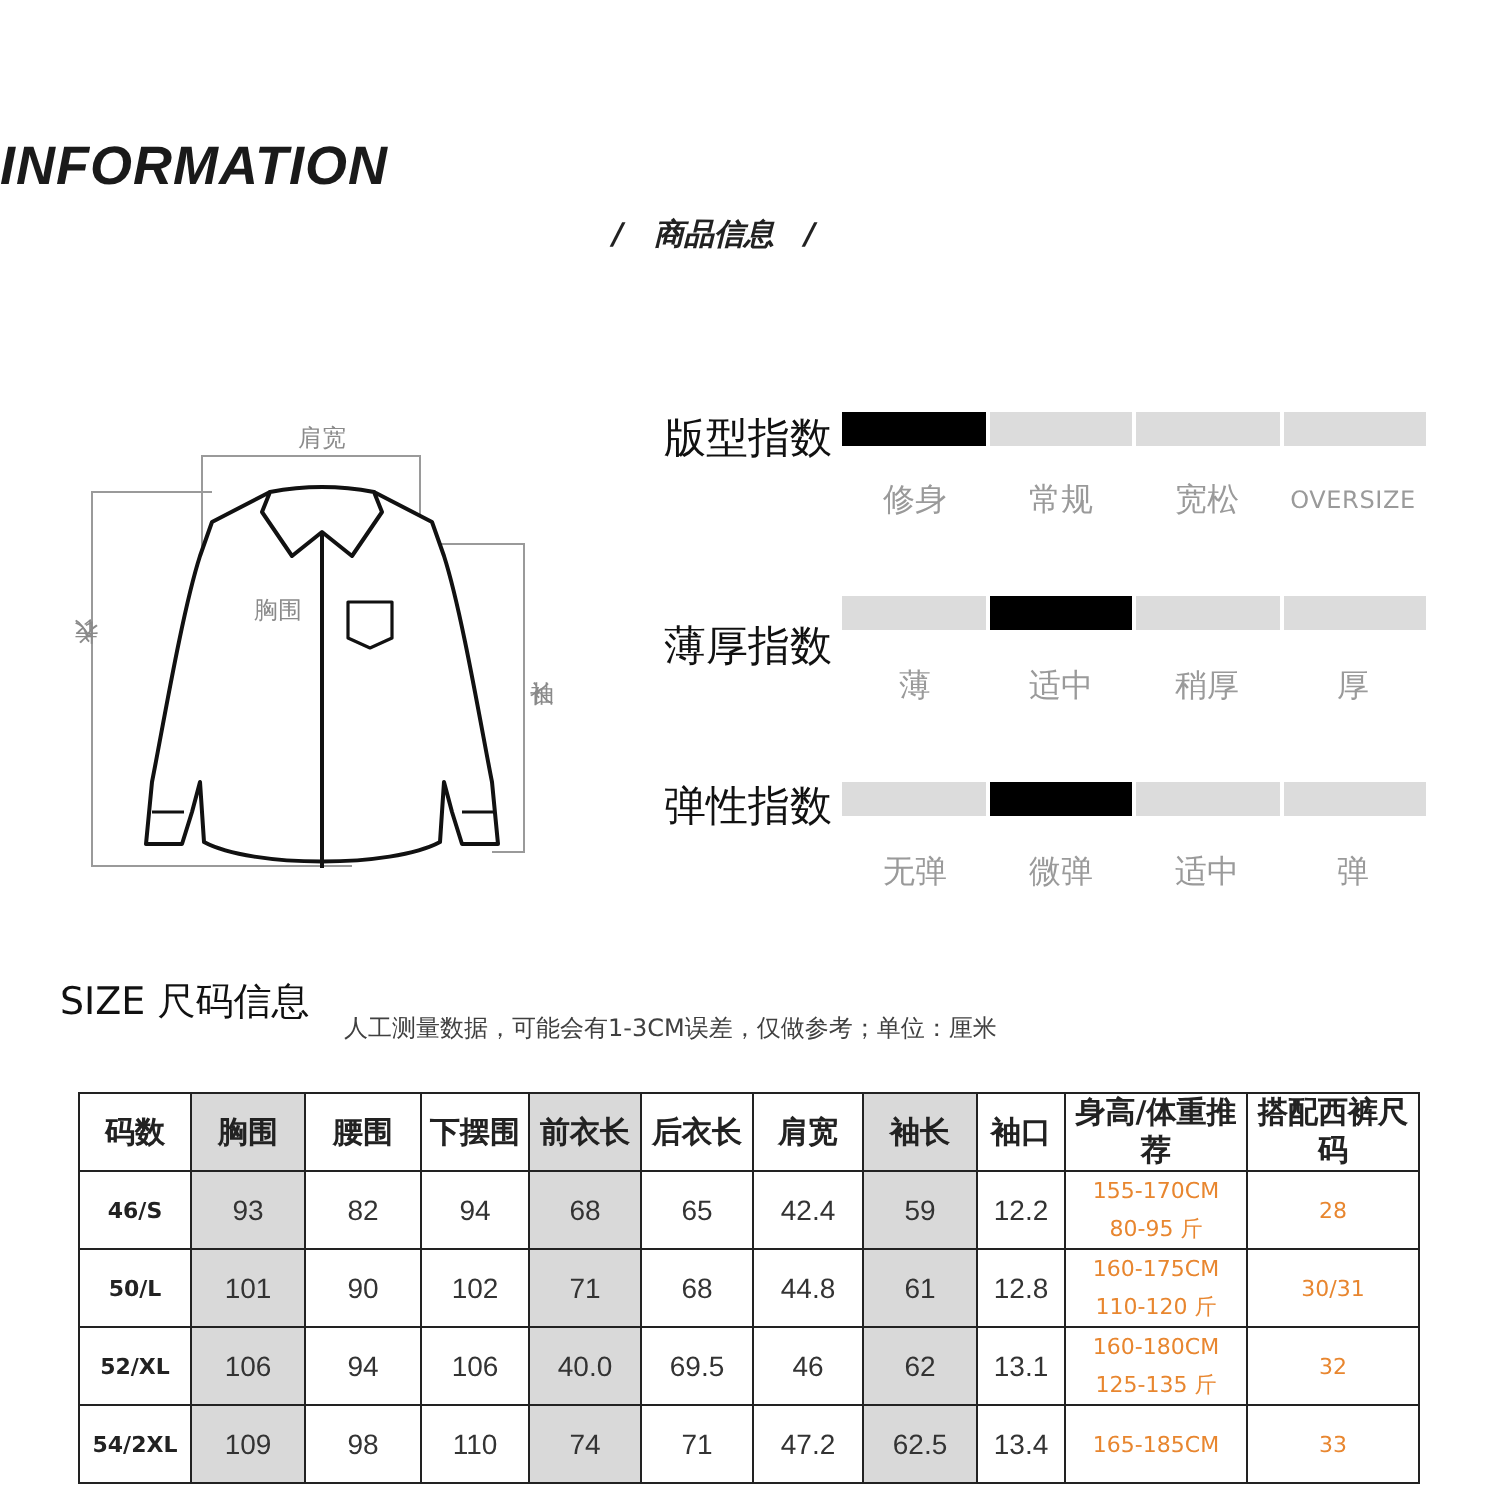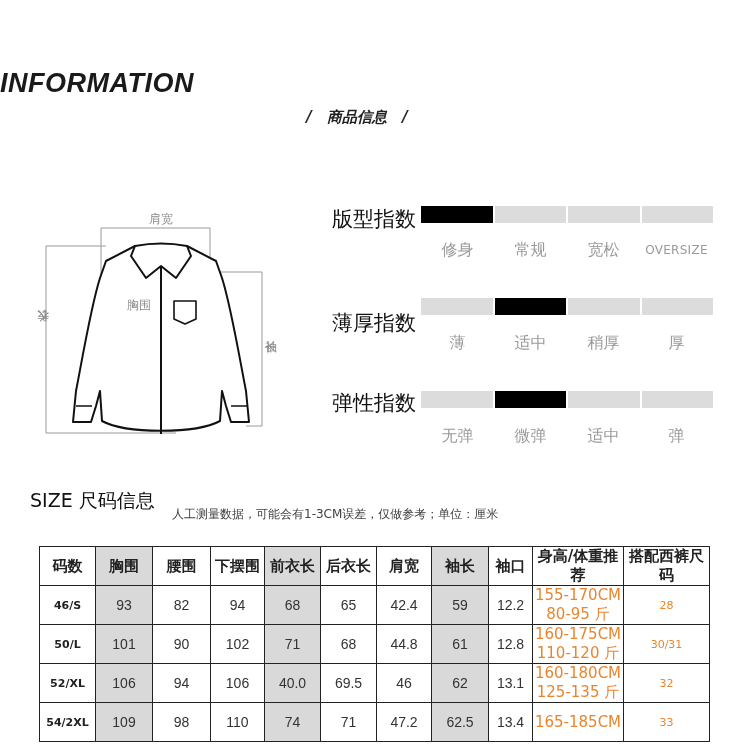--- a/index.html
+++ b/index.html
@@ -15,21 +15,21 @@
   .opt { flex:1; text-align:center; font-size:16px; color:#9a9a9a; }
   .opt.small { font-size:12px; letter-spacing:0.3px; padding-top:3px; }
   .size-title { position:absolute; left:30px; top:488px; font-size:19px; color:#111; }
   .size-note { position:absolute; left:172px; top:506px; font-size:12px; color:#404040; }
   table.size { position:absolute; left:39px; top:546px; border-collapse:collapse; table-layout:fixed; }
   table.size td, table.size th { border:1.5px solid #222; text-align:center; padding:0; }
   table.size th { height:20px; font-size:15px; font-weight:bold; color:#222; }
   table.size td { height:38px; font-family:"Liberation Sans", sans-serif; font-size:14px; color:#333; }
   table.size .hl { background:#d9d9d9; }
   table.size td.code { font-family:"DejaVu Sans", sans-serif; font-size:11px; font-weight:bold; color:#222; }
-  table.size td.rec { color:#e8862f; font-family:"DejaVu Sans", sans-serif; font-size:15px; line-height:19px; }
+  table.size td.rec { color:#e8862f; font-family:"DejaVu Sans", sans-serif; font-size:11px; line-height:19px; }
   table.size td.pants { color:#e8862f; font-family:"DejaVu Sans", sans-serif; font-size:11px; }
 </style>
 </head>
 <body>
 
 <div class="title">INFORMATION</div>
 <div class="subtitle">
   <span>/</span>
   <span>商品信息</span>
   <span>/</span>

